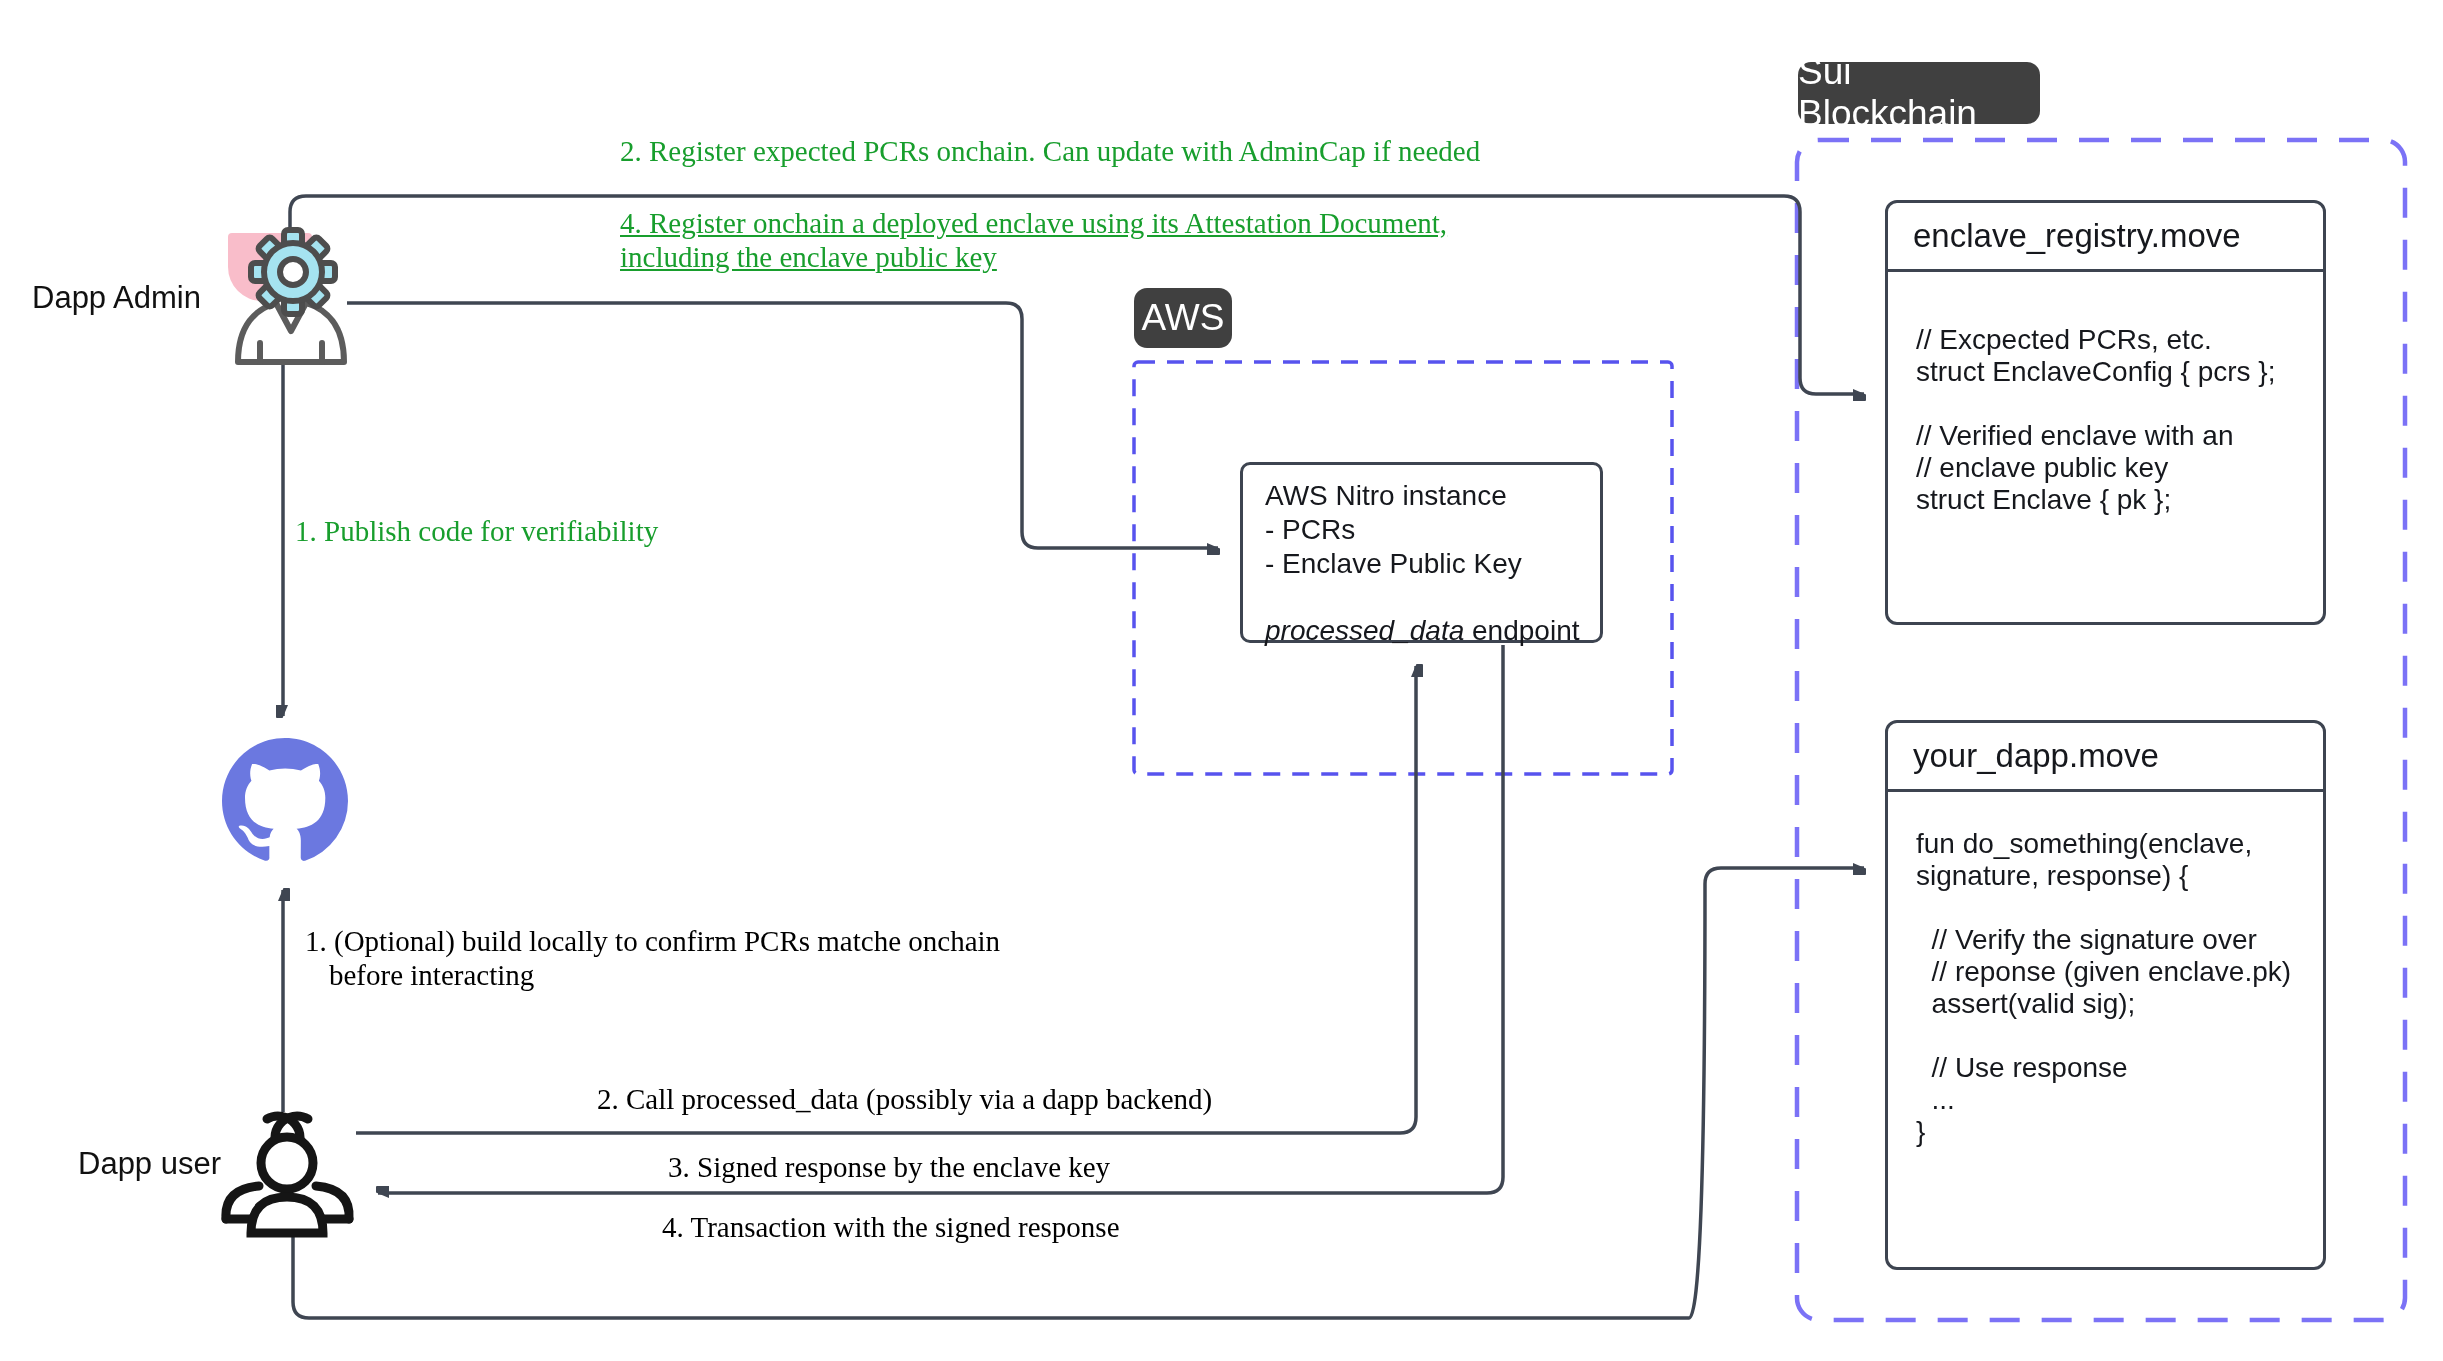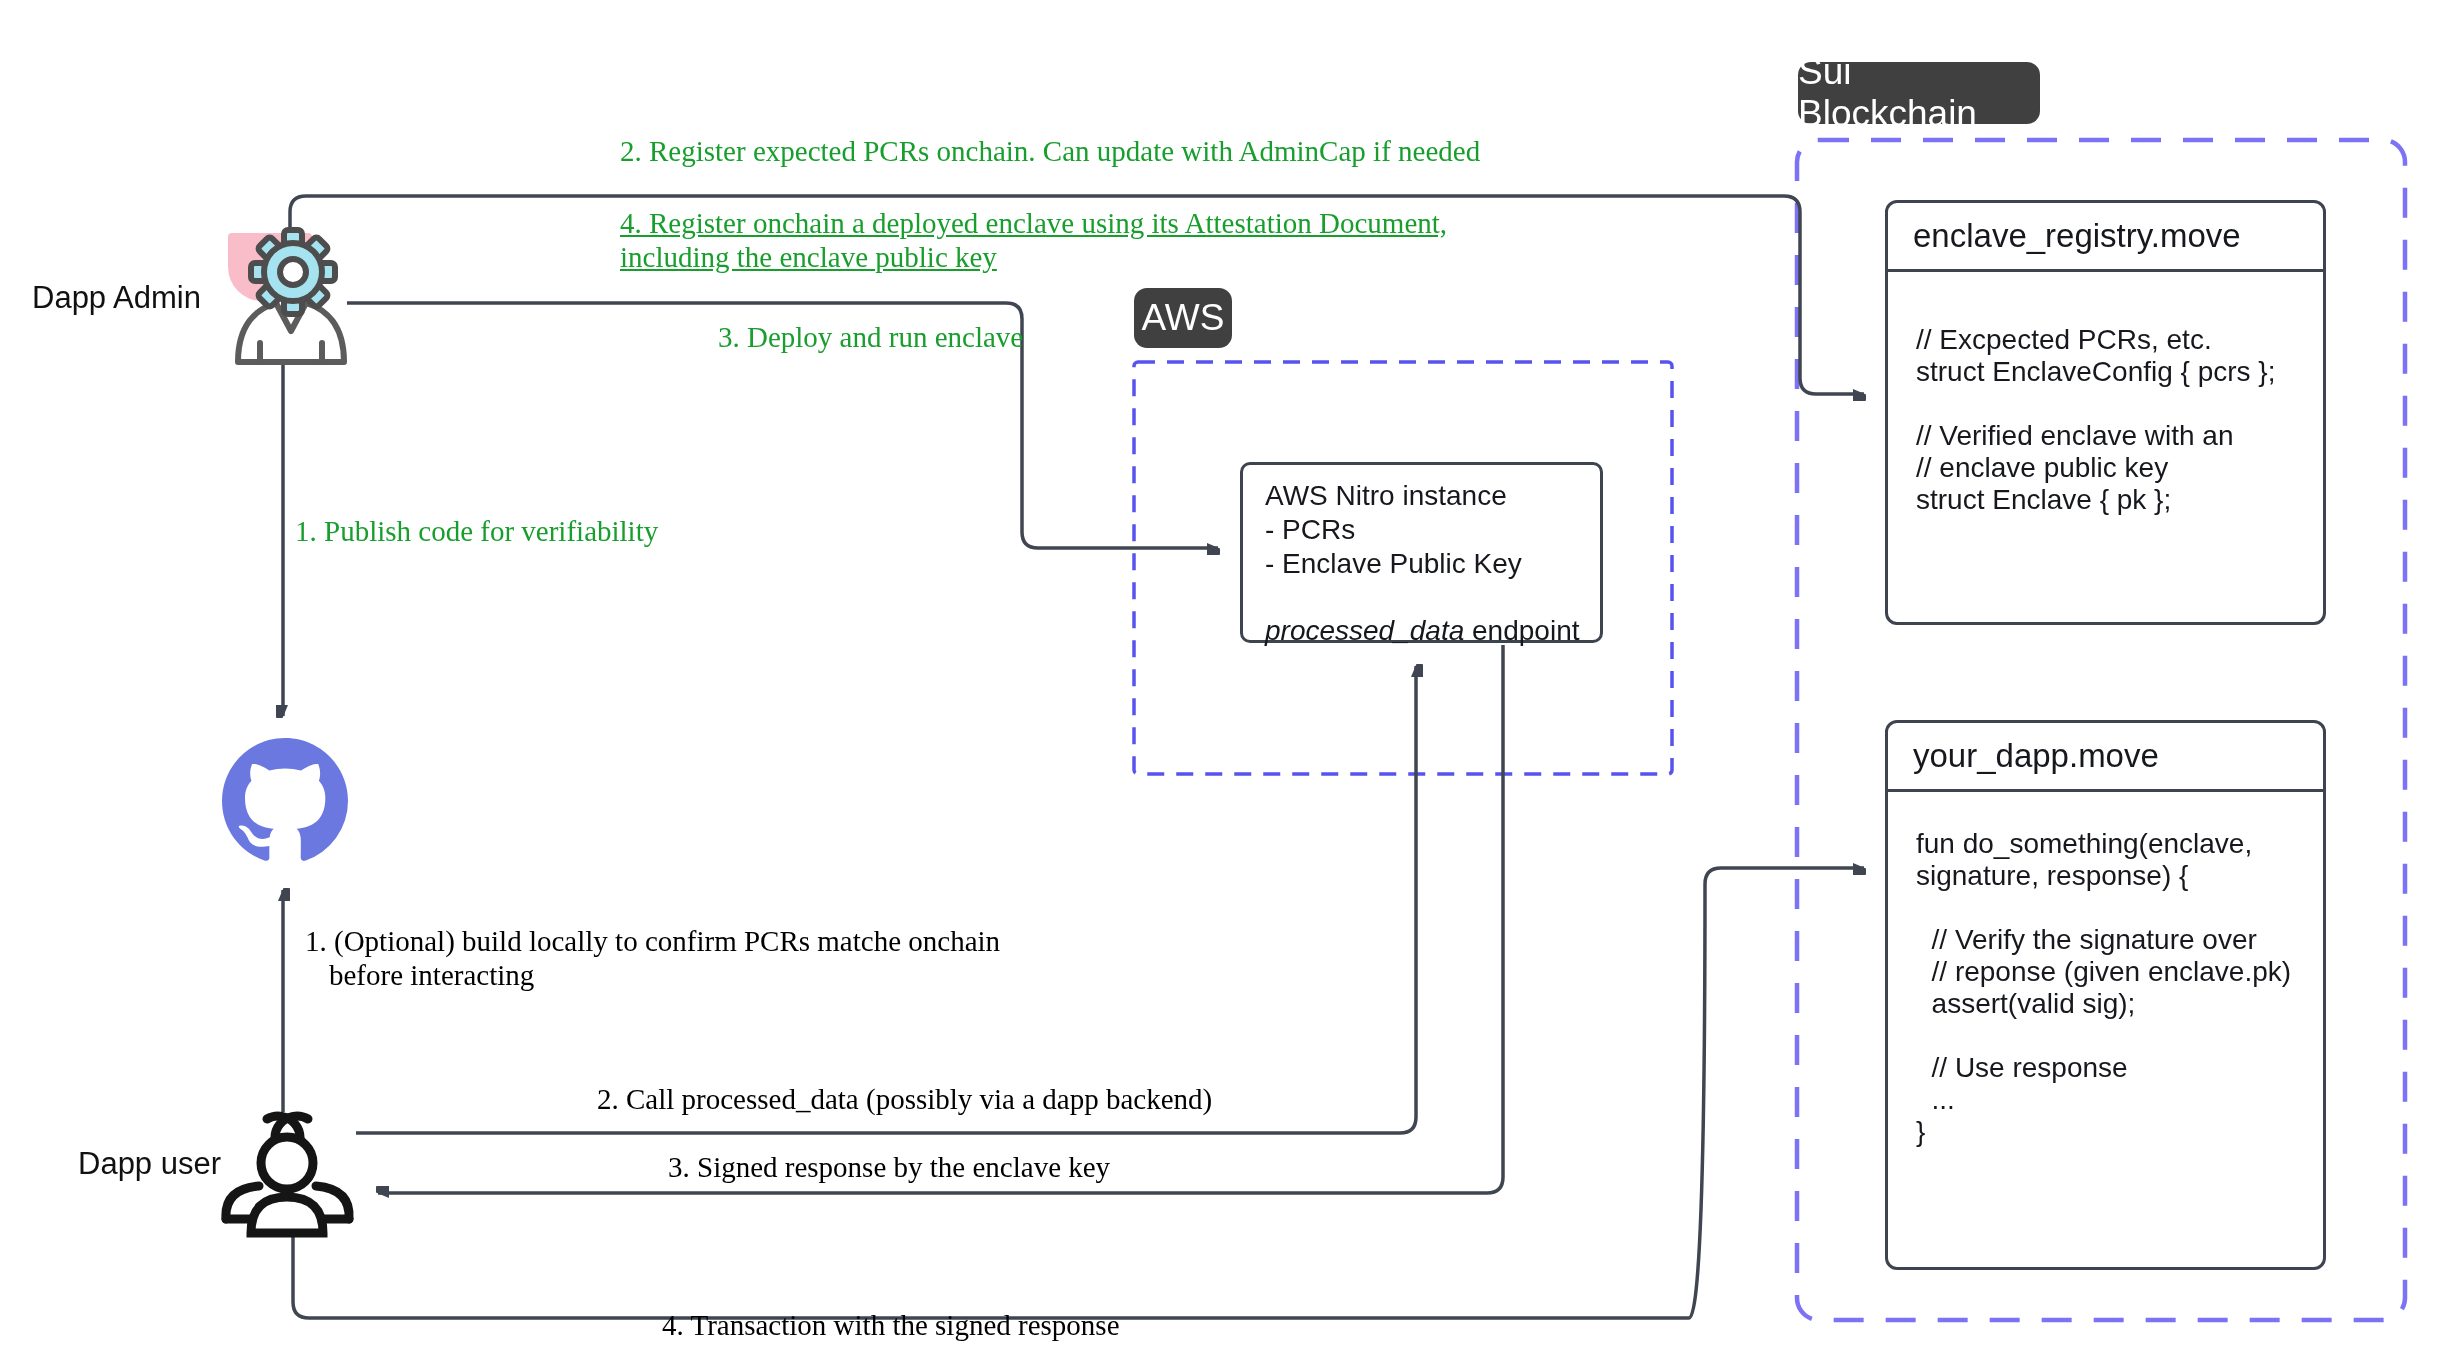--- a/index.html
+++ b/index.html
@@ -112,26 +112,25 @@
       <circle cx="72" cy="58" r="26" fill="#ffffff"></circle>
       <path d="M 36 128 Q 36 92 72 92 Q 108 92 108 128 L 36 128 Z" fill="#ffffff"></path>
     </g>
   </svg>
 
   <div class="badge" style="left:1798px;top:62px;width:242px;height:62px;">Sui Blockchain</div>
   <div class="badge" style="left:1134px;top:288px;width:98px;height:60px;">AWS</div>
 
   <div class="flow green" style="left:620px;top:134px;width:1000px;">2. Register expected PCRs onchain. Can update with AdminCap if needed</div>
   <div class="flow green" style="left:620px;top:206px;width:935px;text-decoration:underline;">4. Register onchain a deployed enclave using its Attestation Document, including the enclave public key</div>
-  <div class="flow green" style="left:718px;top:320px;width:500px;">3. Deploy and run enclave</div>
   <div class="flow green" style="left:295px;top:514px;width:500px;">1. Publish code for verifiability</div>
   <div class="flow black hang" style="left:305px;top:924px;width:730px;">1. (Optional) build locally to confirm PCRs matche onchain before interacting</div>
   <div class="flow black" style="left:597px;top:1082px;width:700px;">2. Call processed_data (possibly via a dapp backend)</div>
   <div class="flow black" style="left:668px;top:1150px;width:600px;">3. Signed response by the enclave key</div>
-  <div class="flow black" style="left:662px;top:1308px;width:600px;">4. Transaction with the signed response</div>
+  <div class="flow black" style="left:662px;top:1210px;width:600px;">4. Transaction with the signed response</div>
 
   <div class="node" id="nitro-box" style="left:1240px;top:462px;width:363px;height:181px;border-radius:10px;">
     <div class="node-body">AWS Nitro instance
 - PCRs
 - Enclave Public Key</div>
     <div id="nitro-endpoint"><span class="it">processed_data</span><span> endpoint</span></div>
   </div>
 
   <div class="node" style="left:1885px;top:720px;width:441px;height:550px;">
     <div class="node-title">your_dapp.move</div>

